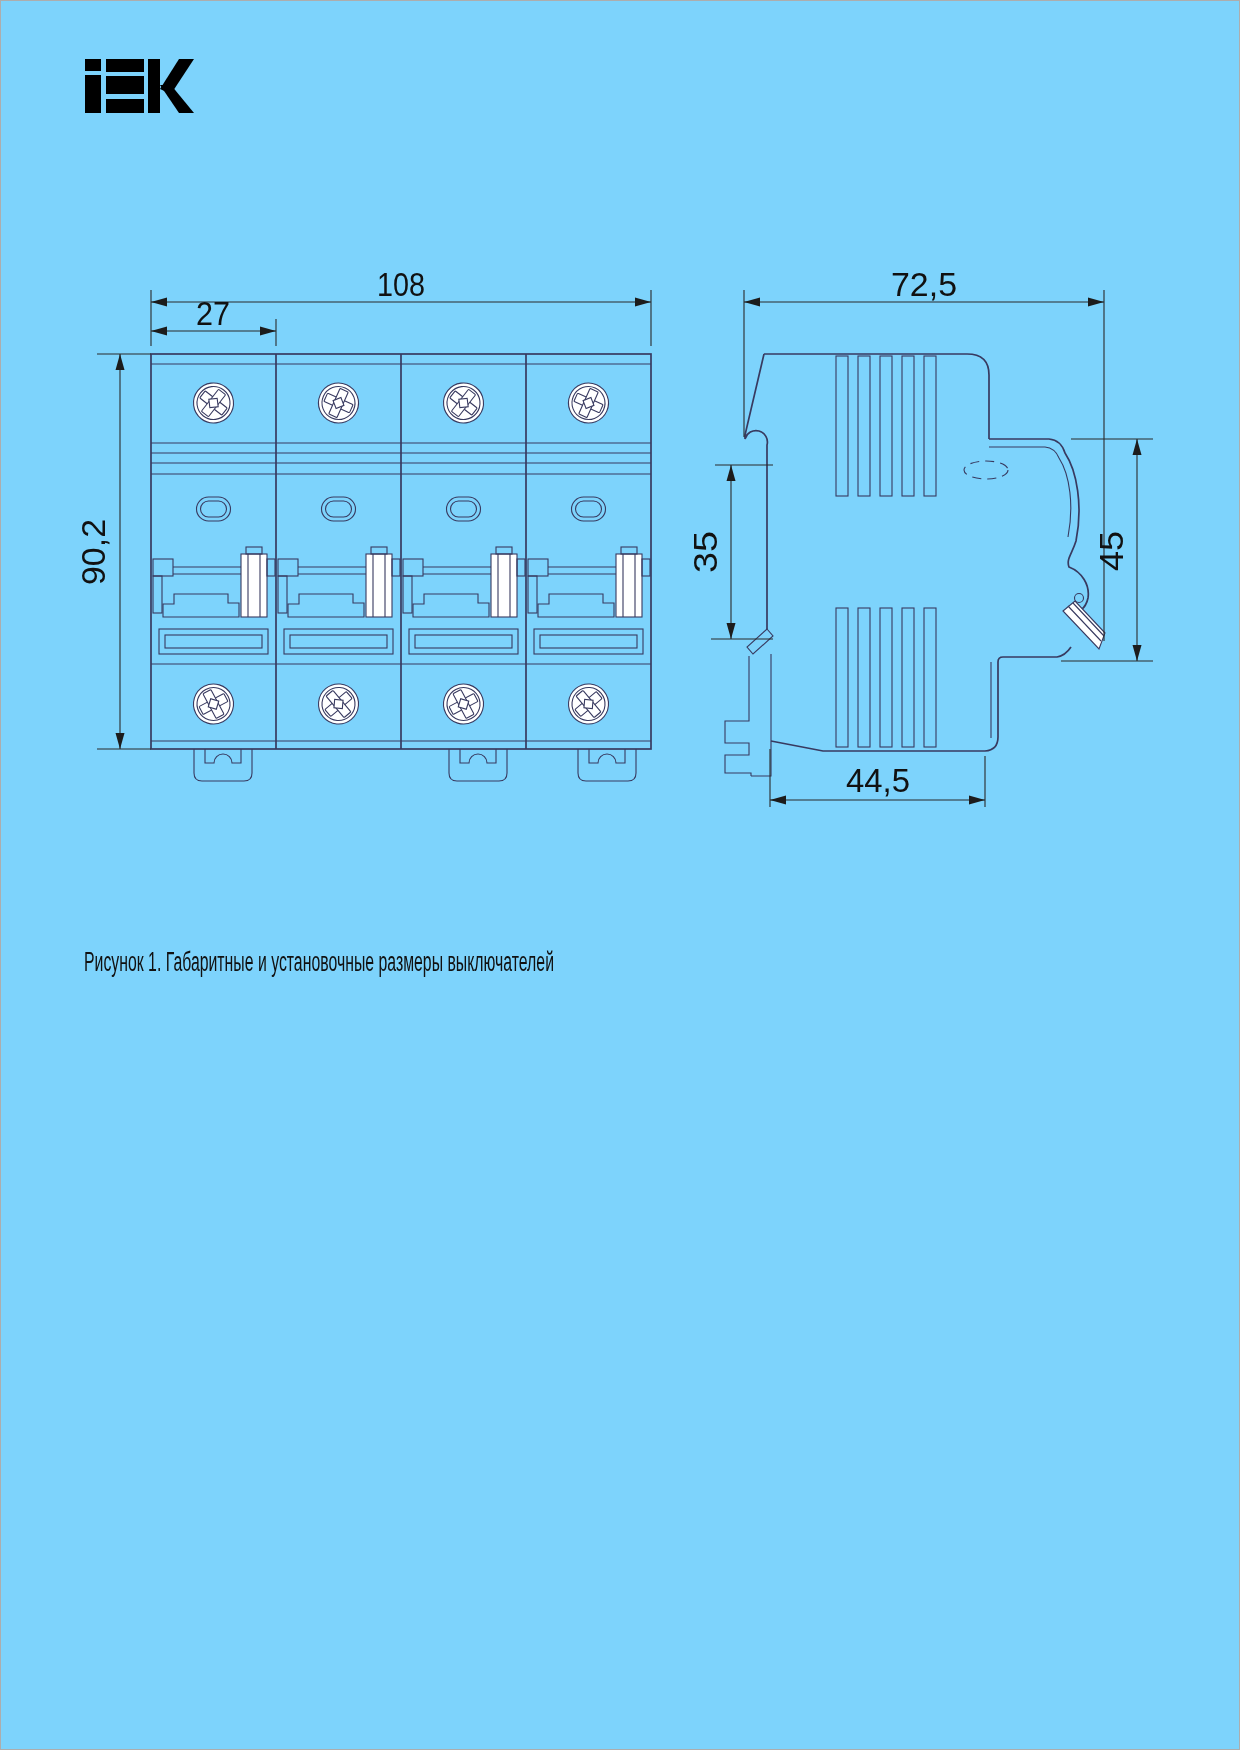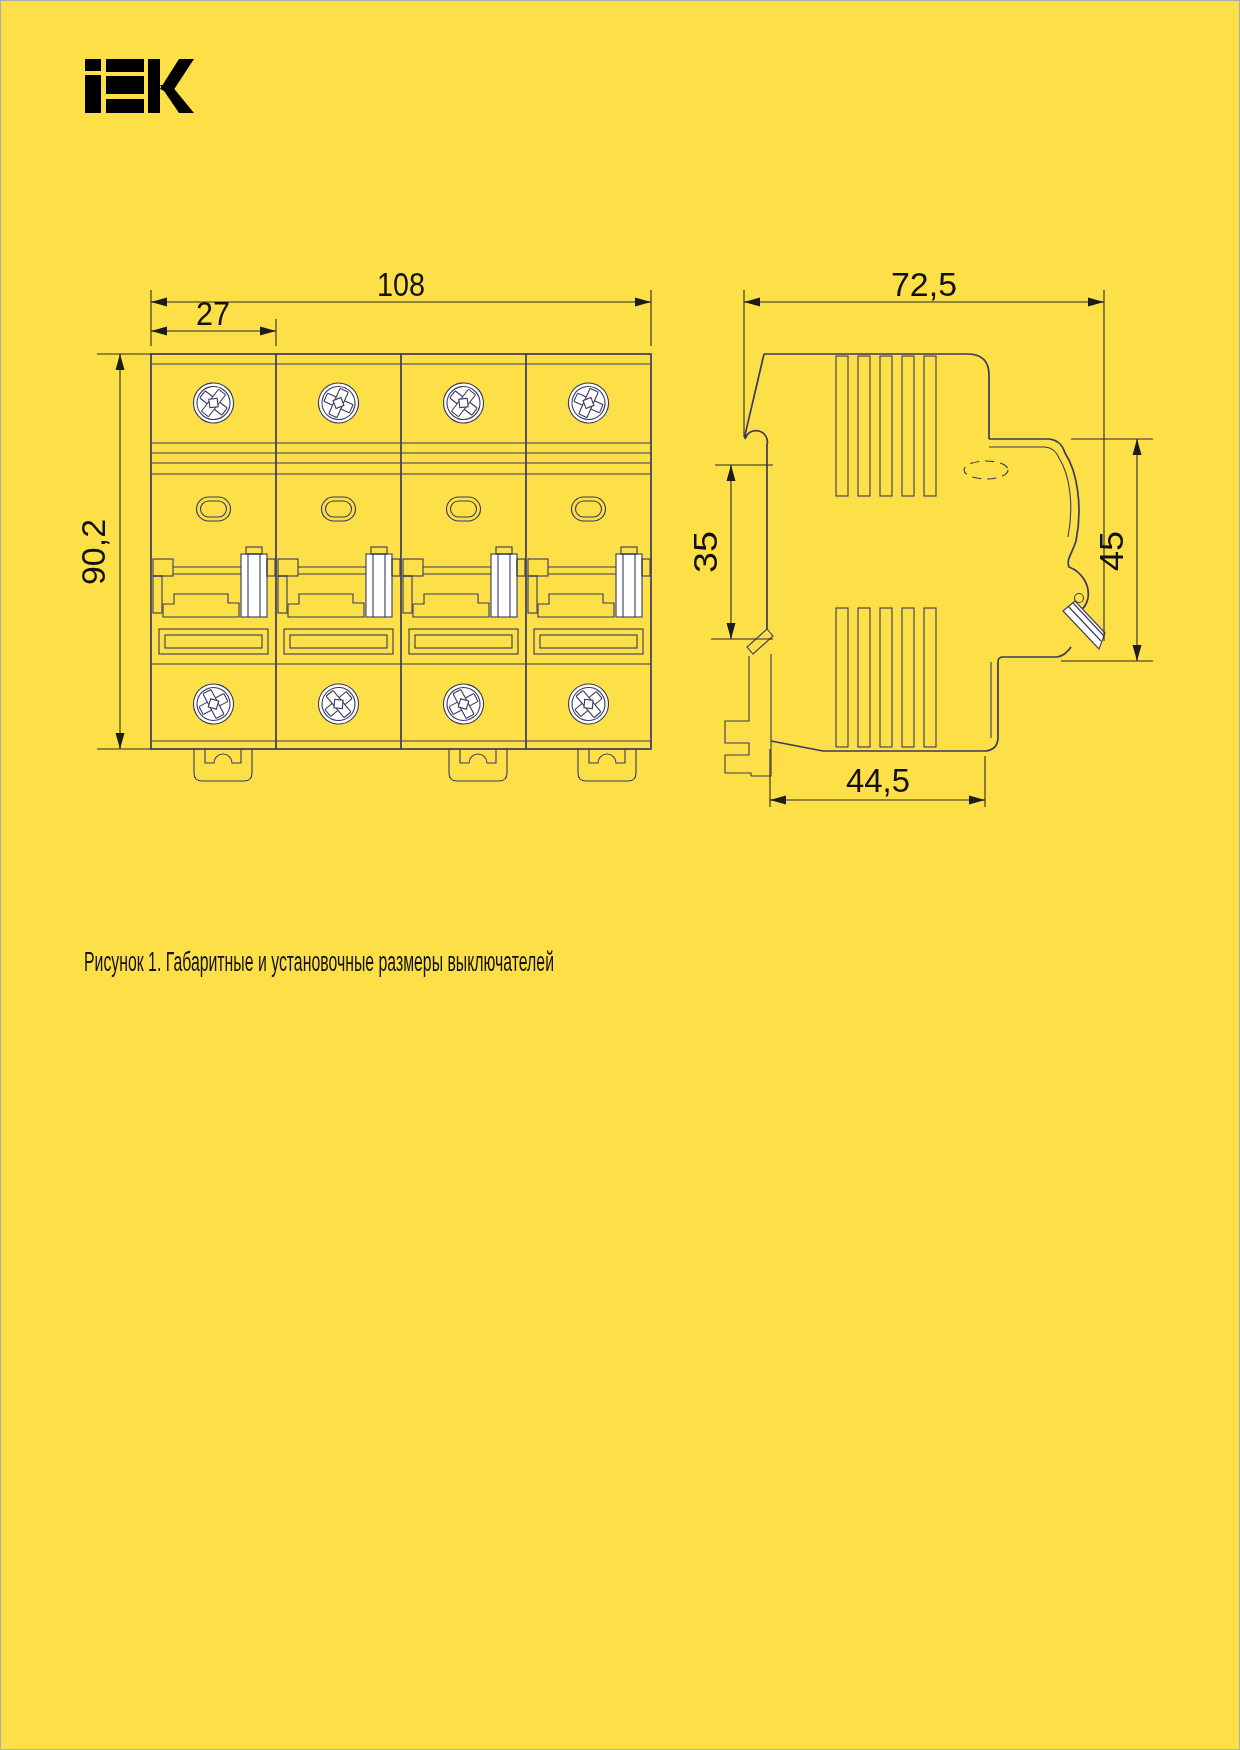--- a/index.html
+++ b/index.html
@@ -1,18 +1,18 @@
 <!DOCTYPE html>
 <html><head>
 <meta charset="utf-8">
 <style>
   html,body { margin:0; padding:0; background:#e8e8e8; }
   .page {
     position:relative; width:1240px; height:1750px; margin:0 auto;
-    background:#fde047; border:1px solid #adadad; box-sizing:border-box;
+    background:#7dd3fc; border:1px solid #adadad; box-sizing:border-box;
     font-family:"Liberation Sans", sans-serif; overflow:hidden;
   }
   svg.sheet { position:absolute; left:0; top:0; }
   
   .b1 { stroke:#383a60; stroke-width:1.7; fill:none; }
   .b2 { stroke:#383a60; stroke-width:1.1; fill:none; }
   .bw { stroke:#383a60; stroke-width:1.1; fill:#ffffff; }
   .dash { stroke:#383a60; stroke-width:1.1; fill:none; stroke-dasharray:9 6; }
   
   .d1 { stroke:#2b2b2b; stroke-width:1.1; fill:none; }

